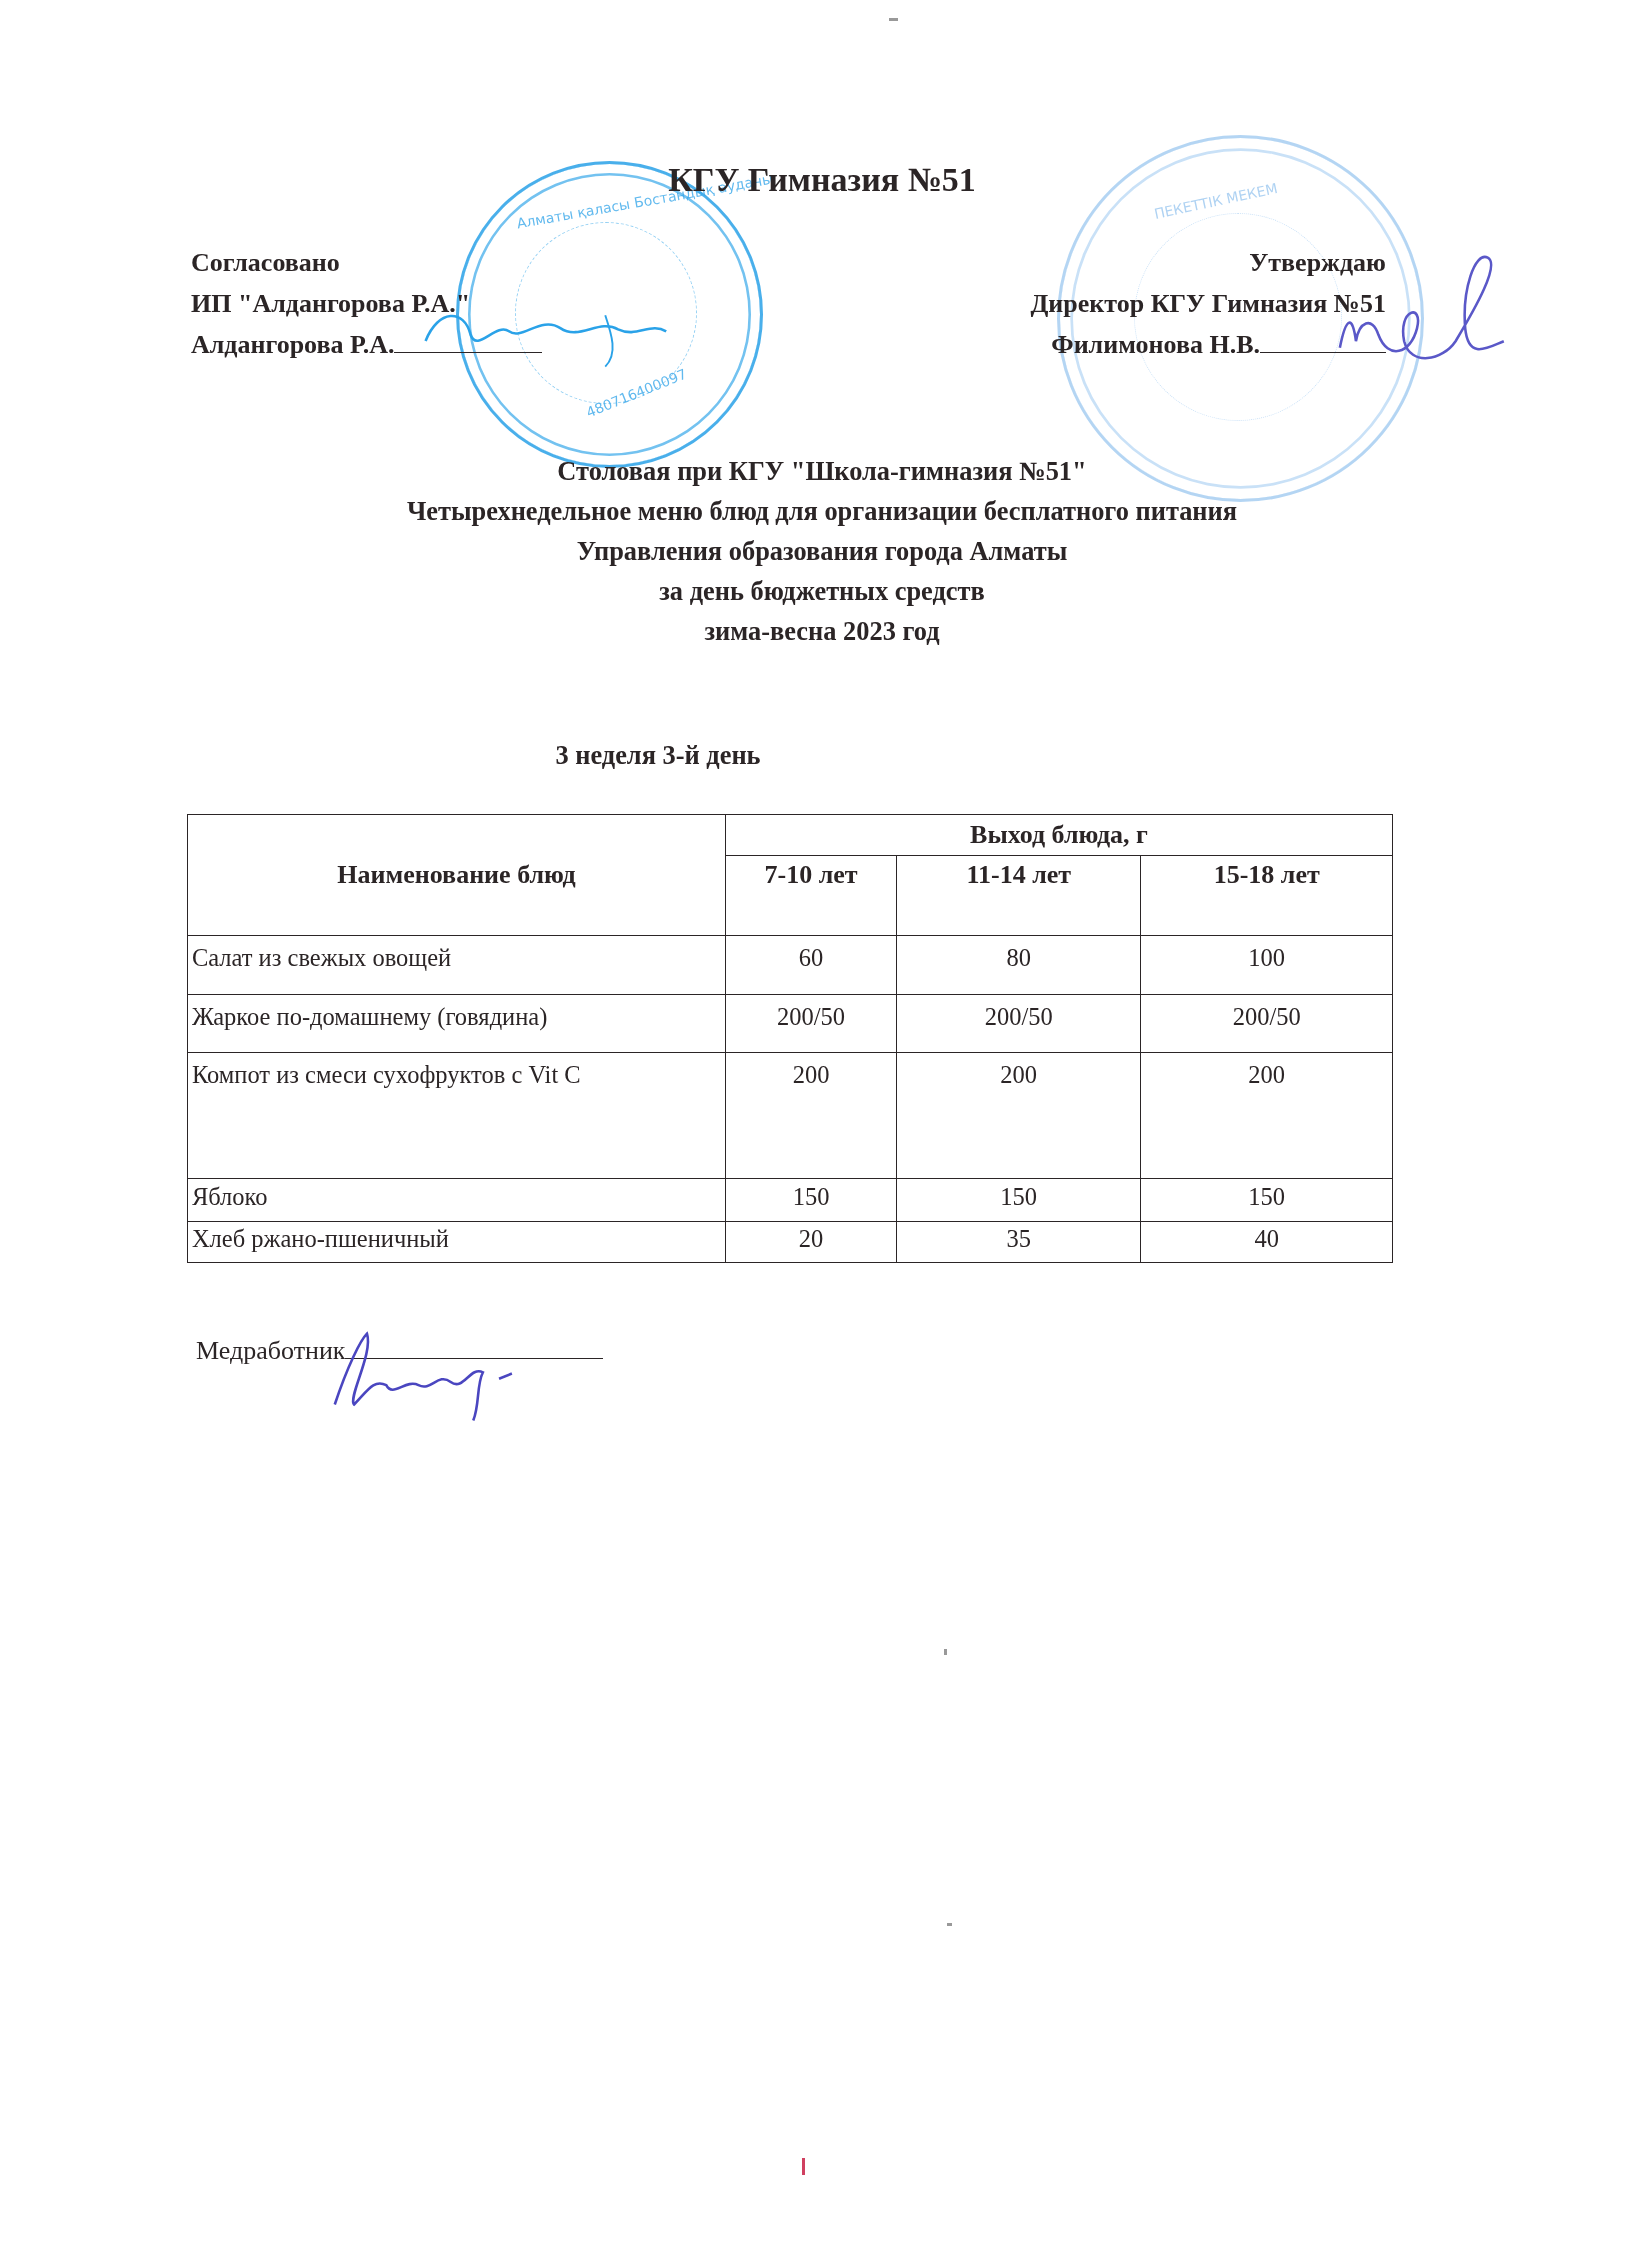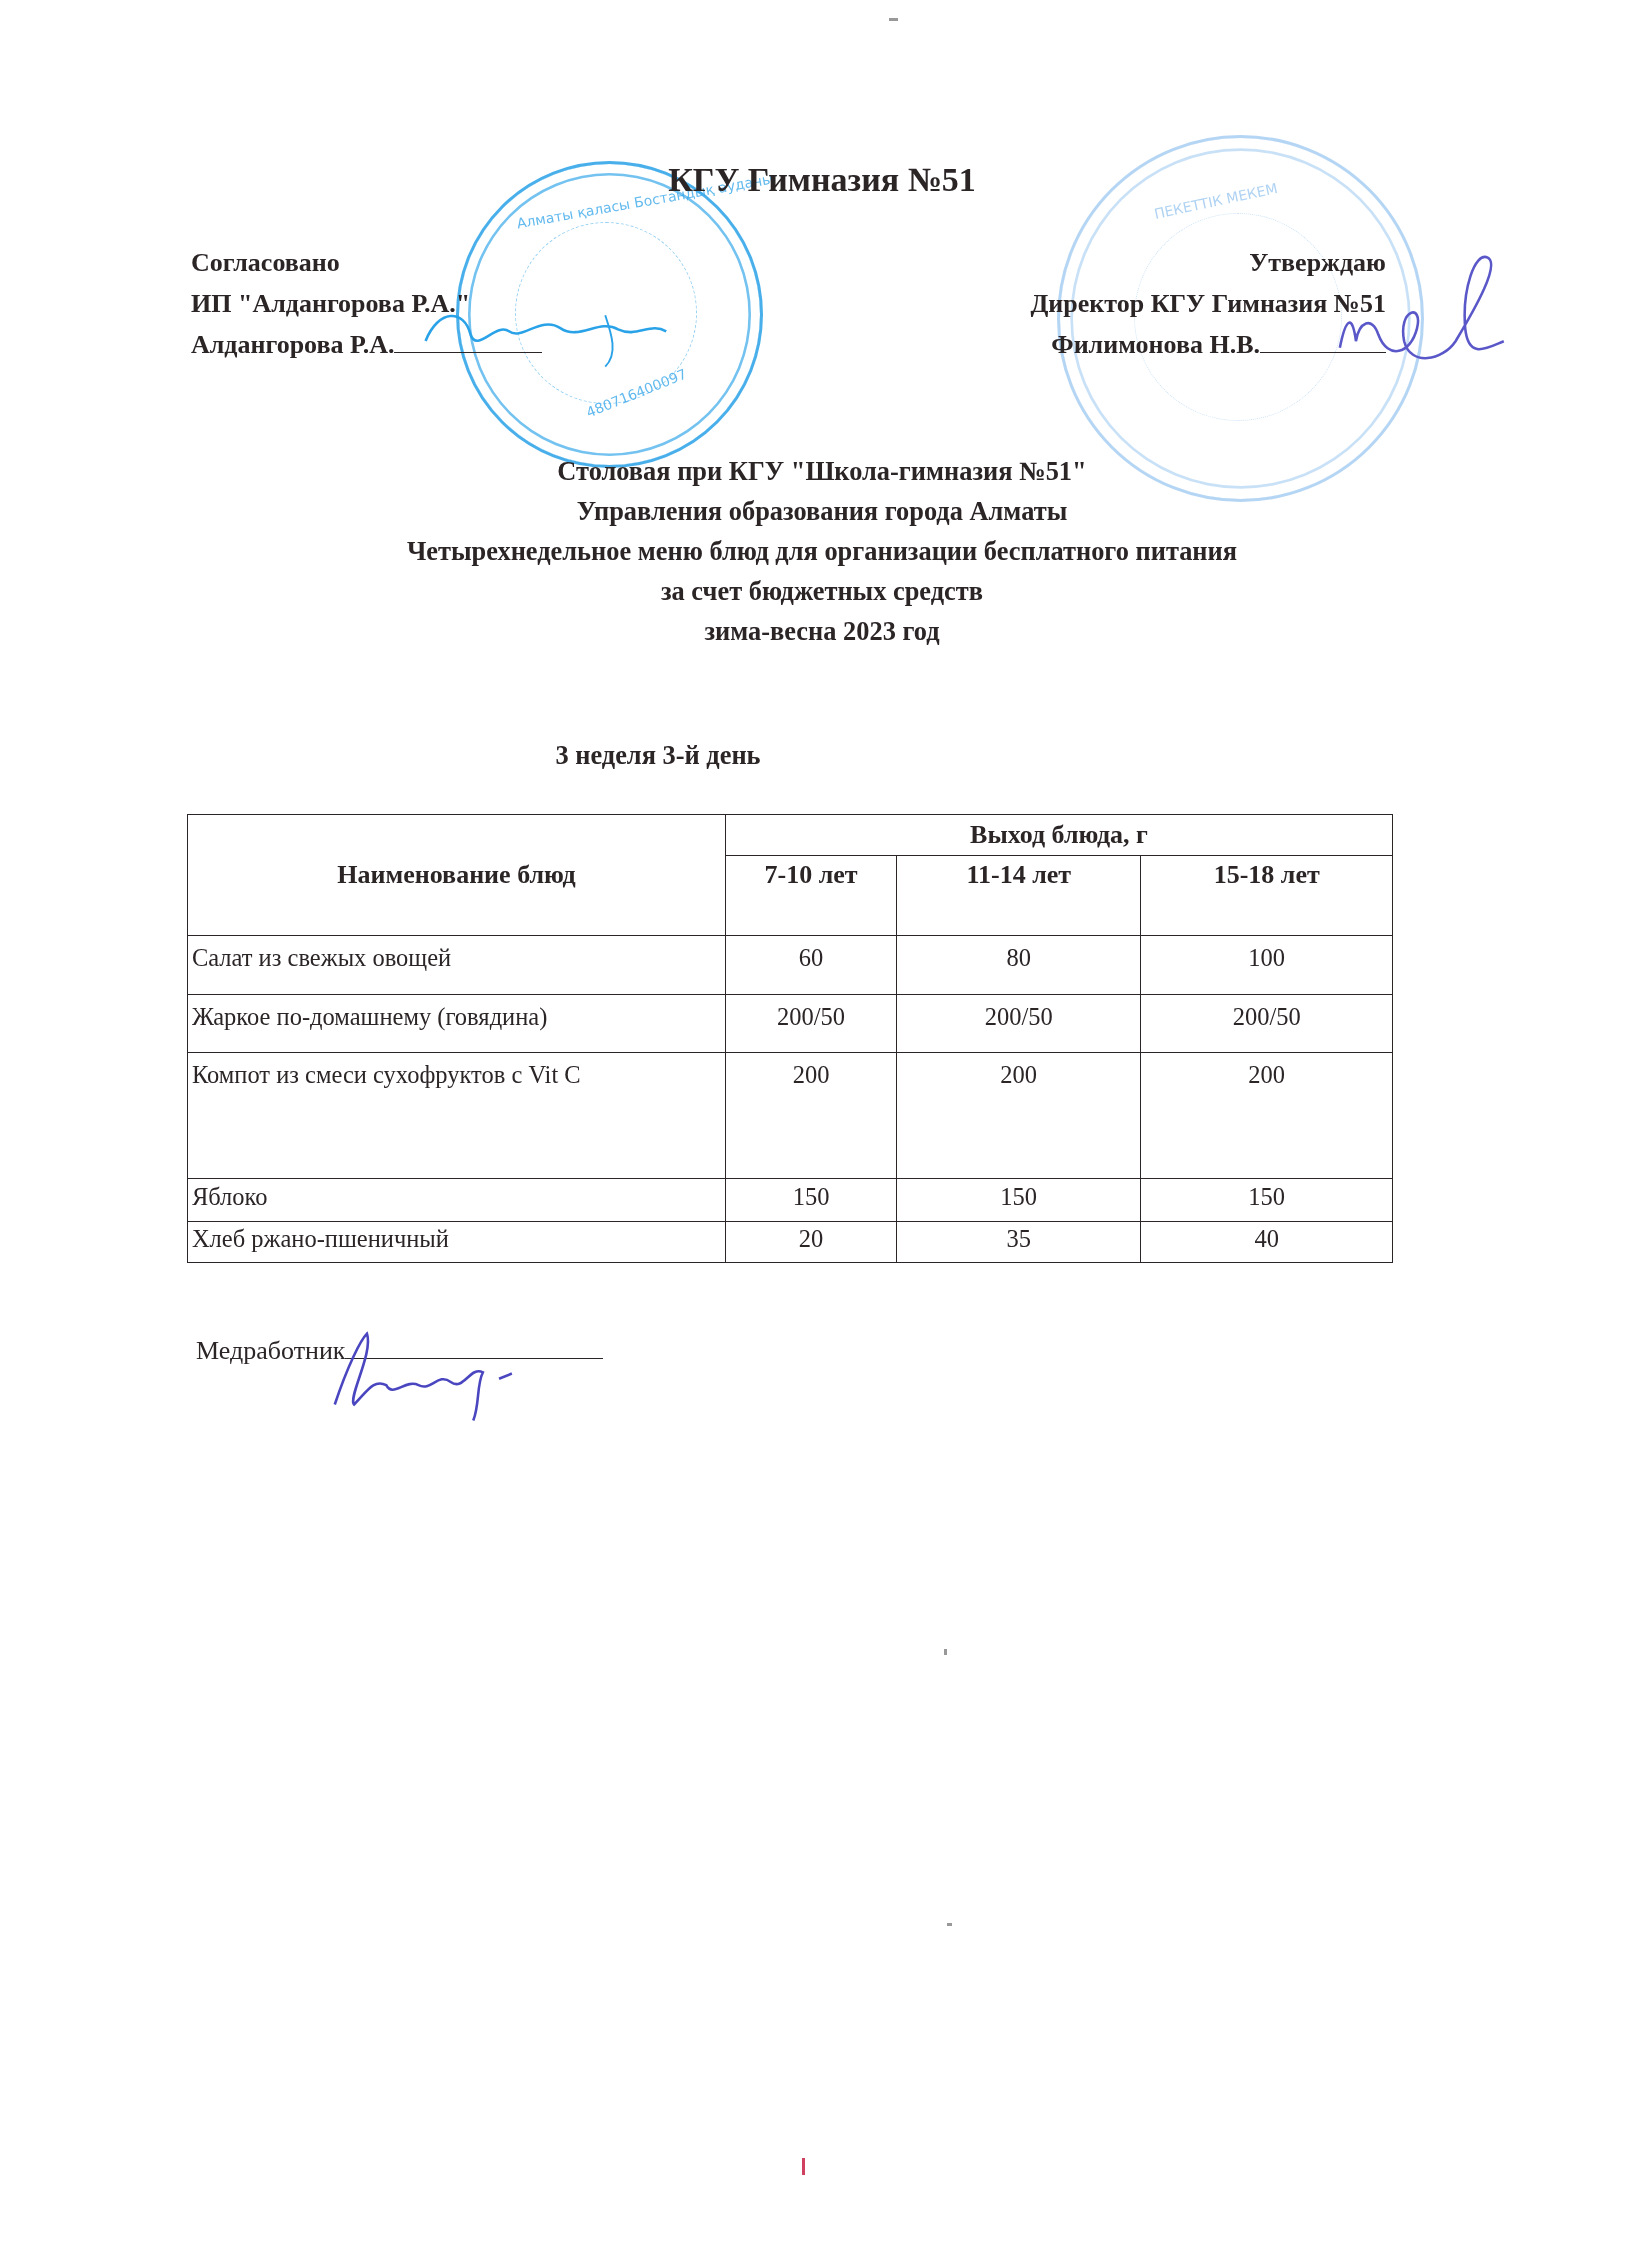--- a/index.html
+++ b/index.html
@@ -78,23 +78,23 @@
 <svg class="sig" style="left:412px;top:296px;" width="271" height="77" viewBox="0 0 420 120">
   <path d="M20 70 C40 20,80 20,90 60 C100 90,130 40,150 55 C170 70,200 30,230 50 C260 70,290 35,320 52 C350 66,370 40,395 55" fill="none" stroke="#2aa2e8" stroke-width="4"></path>
   <path d="M300 30 C310 60,320 90,300 110" fill="none" stroke="#2aa2e8" stroke-width="3"></path>
 </svg>
 <svg class="sig" style="left:1327px;top:251px;" width="180" height="129" viewBox="0 0 280 200">
   <path d="M20 150 C30 100,40 100,45 140 C50 110,70 100,80 130 C95 170,130 160,140 120 C150 80,110 90,120 140 C130 180,180 170,200 140 C230 90,270 20,250 10 C230 0,210 60,215 120 C220 170,250 150,275 140" fill="none" stroke="#5a58c8" stroke-width="4"></path>
 </svg>
 
 <div id="headings" class="abs">
   <div>Столовая при КГУ "Школа-гимназия №51"</div>
+  <div>Четырехнедельное меню блюд для организации бесплатного питания</div>
   <div>Управления образования города Алматы</div>
-  <div>Четырехнедельное меню блюд для организации бесплатного питания</div>
-  <div>за счет бюджетных средств</div>
+  <div>за день бюджетных средств</div>
   <div>зима-весна 2023 год</div>
 </div>
 
 <div id="day-label" class="abs">3 неделя 3-й день</div>
 
 <table class="menu">
   <tbody>
       <tr style="height:41px;">
     <th class="c-name center" rowspan="2" style="text-align:center;">Наименование блюд</th>
     <th colspan="3" class="center">Выход блюда, г</th>

